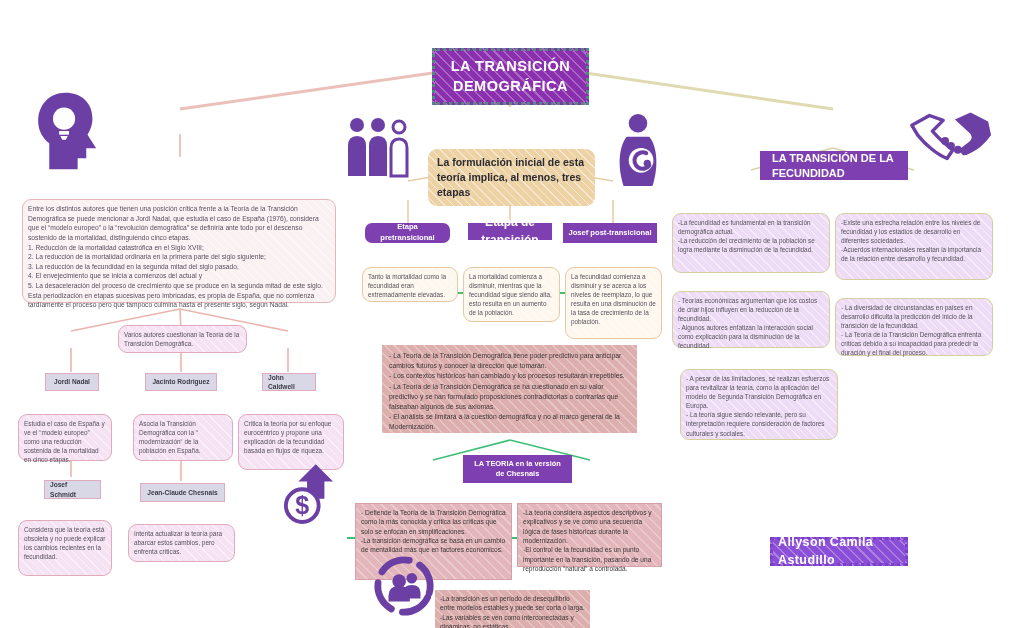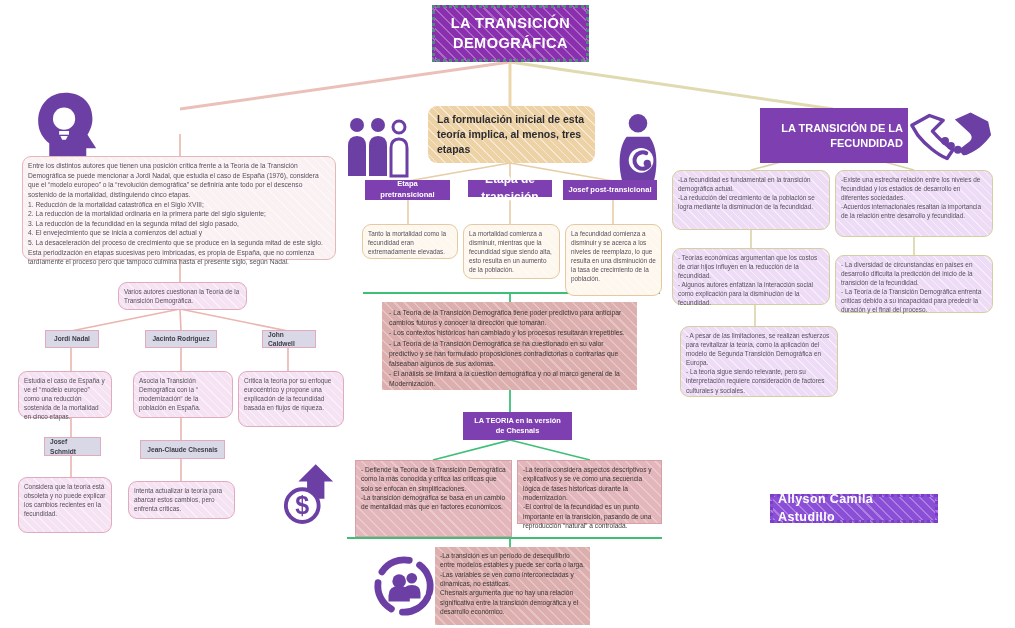--- a/index.html
+++ b/index.html
@@ -1,20 +1,20 @@
 <!DOCTYPE html>
 <html><head>
 <meta charset="utf-8">
 <style>
   html,body{margin:0;padding:0;background:#fff;}
   #canvas{position:relative;width:1015px;height:628px;background:#fff;overflow:hidden;
           font-family:"Liberation Sans",sans-serif;color:#55505a;}
   #lines{position:absolute;left:0;top:0;z-index:0;}
   .box{position:absolute;box-sizing:border-box;z-index:2;white-space:pre-line;
-       font-size:6.4px;line-height:1.42;padding:4px 5px;}
+       font-size:6.4px;line-height:1.42;padding:4px 5px;margin-top:43px;}
   .hatch{background-image:repeating-linear-gradient(45deg,rgba(255,255,255,.5) 0 1px,rgba(255,255,255,0) 1px 6px);border-radius:9px;}
   .hatch2{background-image:repeating-linear-gradient(45deg,rgba(255,255,255,.28) 0 1.5px,rgba(255,255,255,0) 1.5px 7px);}
   .purplebox{background-color:#7e3fb1;color:#fff;font-weight:bold;display:flex;
              align-items:center;justify-content:center;text-align:center;}
   .titlebox{background-color:#8a2fae;border:3px dotted #4a8f7b;color:#fff;font-weight:bold;
             font-size:14.5px;line-height:1.35;display:flex;align-items:center;justify-content:center;
             text-align:center;letter-spacing:.5px;}
   .pinknote{background-color:#f5e2f3;border:1px solid #e2aabd;color:#56505c;}
   .intro{background-color:#faf1f3;border:1px solid #e6b7ba;color:#56505c;}
   .namebox{background-color:#d8d8e6;border:1px solid #e2aabd;color:#3c3c48;font-weight:bold;
@@ -139,21 +139,21 @@
   <div class="box tanbox hatch" style="left:428px;top:106px;width:167px;height:57px;">La formulación inicial de esta teoría implica, al menos, tres etapas</div>
 
   <svg class="icon" style="left:607px;top:114px;" width="62" height="72" viewBox="0 0 60 70">
     <circle cx="30" cy="9" r="9" fill="#6c3fa4"></circle>
     <path fill="#6c3fa4" d="M16 70 C10 52 11 32 19 22 h22 C49 32 50 52 44 70 Z"></path>
     <circle cx="33" cy="45" r="12" fill="#fff"></circle>
     <path d="M38 38 a8 8 0 1 0 3 12" fill="none" stroke="#6c3fa4" stroke-width="4" stroke-linecap="round"></path>
     <circle cx="39" cy="48" r="3.5" fill="#6c3fa4"></circle>
   </svg>
 
-  <div class="box purplebox" style="left:365px;top:180px;width:85px;height:20px;font-size:7.6px;">Etapa pretransicional</div>
+  <div class="box purplebox" style="left:365px;top:180px;width:85px;height:20px;font-size:7.6px;border-radius:7px;">Etapa pretransicional</div>
   <div class="box purplebox" style="left:468px;top:180px;width:84px;height:17px;font-size:12px;">Etapa de transición</div>
   <div class="box purplebox" style="left:563px;top:180px;width:94px;height:20px;font-size:7.6px;">Josef post-transicional</div>
 
   <div class="box creambox hatch" style="left:362px;top:224px;width:96px;height:35px;">Tanto la mortalidad como la fecundidad eran extremadamente elevadas.</div>
   <div class="box creambox hatch" style="left:463px;top:224px;width:97px;height:55px;">La mortalidad comienza a disminuir, mientras que la fecundidad sigue siendo alta, esto resulta en un aumento de la población.</div>
   <div class="box creambox hatch" style="left:565px;top:224px;width:97px;height:72px;">La fecundidad comienza a disminuir y se acerca a los niveles de reemplazo, lo que resulta en una disminución de la tasa de crecimiento de la población.</div>
 
   <div class="box rosebox hatch2" style="left:382px;top:302px;width:255px;height:88px;font-size:6.8px;line-height:1.5;padding:6px 7px;">- La Teoría de la Transición Demográfica tiene poder predictivo para anticipar cambios futuros y conocer la dirección que tomarán.
 - Los contextos históricos han cambiado y los procesos resultarán irrepetibles.
 - La Teoría de la Transición Demográfica se ha cuestionado en su valor predictivo y se han formulado proposiciones contradictorias o contrarias que falseaban algunos de sus axiomas.
@@ -174,21 +174,21 @@
       <path d="M32 46 v-6 q0-8 9-8 q9 0 9 8 v6 z"></path>
       <circle cx="28" cy="28" r="7"></circle>
       <path d="M17 49 v-6 q0-10 11-10 q11 0 11 10 v6 z"></path>
     </g>
   </svg>
 
   <div class="box rosebox hatch2" style="left:435px;top:547px;width:155px;height:78px;font-size:6.6px;">-La transición es un período de desequilibrio entre modelos estables y puede ser corta o larga.
 -Las variables se ven como interconectadas y dinámicas, no estáticas.
 Chesnais argumenta que no hay una relación significativa entre la transición demográfica y el desarrollo económico.</div>
 
-  <div class="box purplebox" style="left:760px;top:108px;width:148px;height:55px;font-size:11px;justify-content:flex-start;text-align:right;padding-left:12px;line-height:1.3;">LA TRANSICIÓN DE LA FECUNDIDAD</div>
+  <div class="box purplebox" style="left:760px;top:108px;width:148px;height:29px;font-size:11px;justify-content:flex-start;text-align:left;padding-left:12px;line-height:1.3;">LA TRANSICIÓN DE LA FECUNDIDAD</div>
 
   <svg class="icon" style="left:906px;top:106px;" width="88" height="64" viewBox="0 0 90 62">
     <path d="M6 18 L24 8 l14 5 -11 11 c7 8 15 15 21 19 l-6 9 C32 48 20 38 12 28 Z" fill="#fff" stroke="#6c3fa4" stroke-width="3.5" stroke-linejoin="round"></path>
     <path d="M84 14 L66 5 L50 12 l15 14 c4 4 2 8-2 10 l-9 7 5 6 c12-3 22-12 28-21 Z" fill="#6c3fa4"></path>
     <g fill="#6c3fa4">
       <circle cx="40" cy="34" r="4"></circle>
       <circle cx="46" cy="39" r="4"></circle>
       <circle cx="53" cy="43" r="4"></circle>
       <circle cx="60" cy="45" r="3.5"></circle>
     </g>
@@ -198,15 +198,15 @@
 -La reducción del crecimiento de la población se logra mediante la disminución de la fecundidad.</div>
   <div class="box lavbox hatch" style="left:835px;top:170px;width:158px;height:67px;">-Existe una estrecha relación entre los niveles de fecundidad y los estadios de desarrollo en diferentes sociedades.
 -Acuerdos internacionales resaltan la importancia de la relación entre desarrollo y fecundidad.</div>
   <div class="box lavbox hatch" style="left:672px;top:248px;width:158px;height:57px;">- Teorías económicas argumentan que los costos de criar hijos influyen en la reducción de la fecundidad.
 - Algunos autores enfatizan la interacción social como explicación para la disminución de la fecundidad.</div>
   <div class="box lavbox hatch" style="left:835px;top:255px;width:158px;height:58px;">- La diversidad de circunstancias en países en desarrollo dificulta la predicción del inicio de la transición de la fecundidad.
 - La Teoría de la Transición Demográfica enfrenta críticas debido a su incapacidad para predecir la duración y el final del proceso.</div>
   <div class="box lavbox hatch" style="left:680px;top:326px;width:158px;height:71px;">- A pesar de las limitaciones, se realizan esfuerzos para revitalizar la teoría, como la aplicación del modelo de Segunda Transición Demográfica en Europa.
 - La teoría sigue siendo relevante, pero su interpretación requiere consideración de factores culturales y sociales.</div>
 
-  <div class="box sigbox hatch2" style="left:770px;top:494px;width:168px;height:29px;">Allyson Camila Astudillo</div>
+  <div class="box sigbox hatch2" style="left:770px;top:494px;width:138px;height:29px;">Allyson Camila Astudillo</div>
 
 </div>
 
 </body></html>

